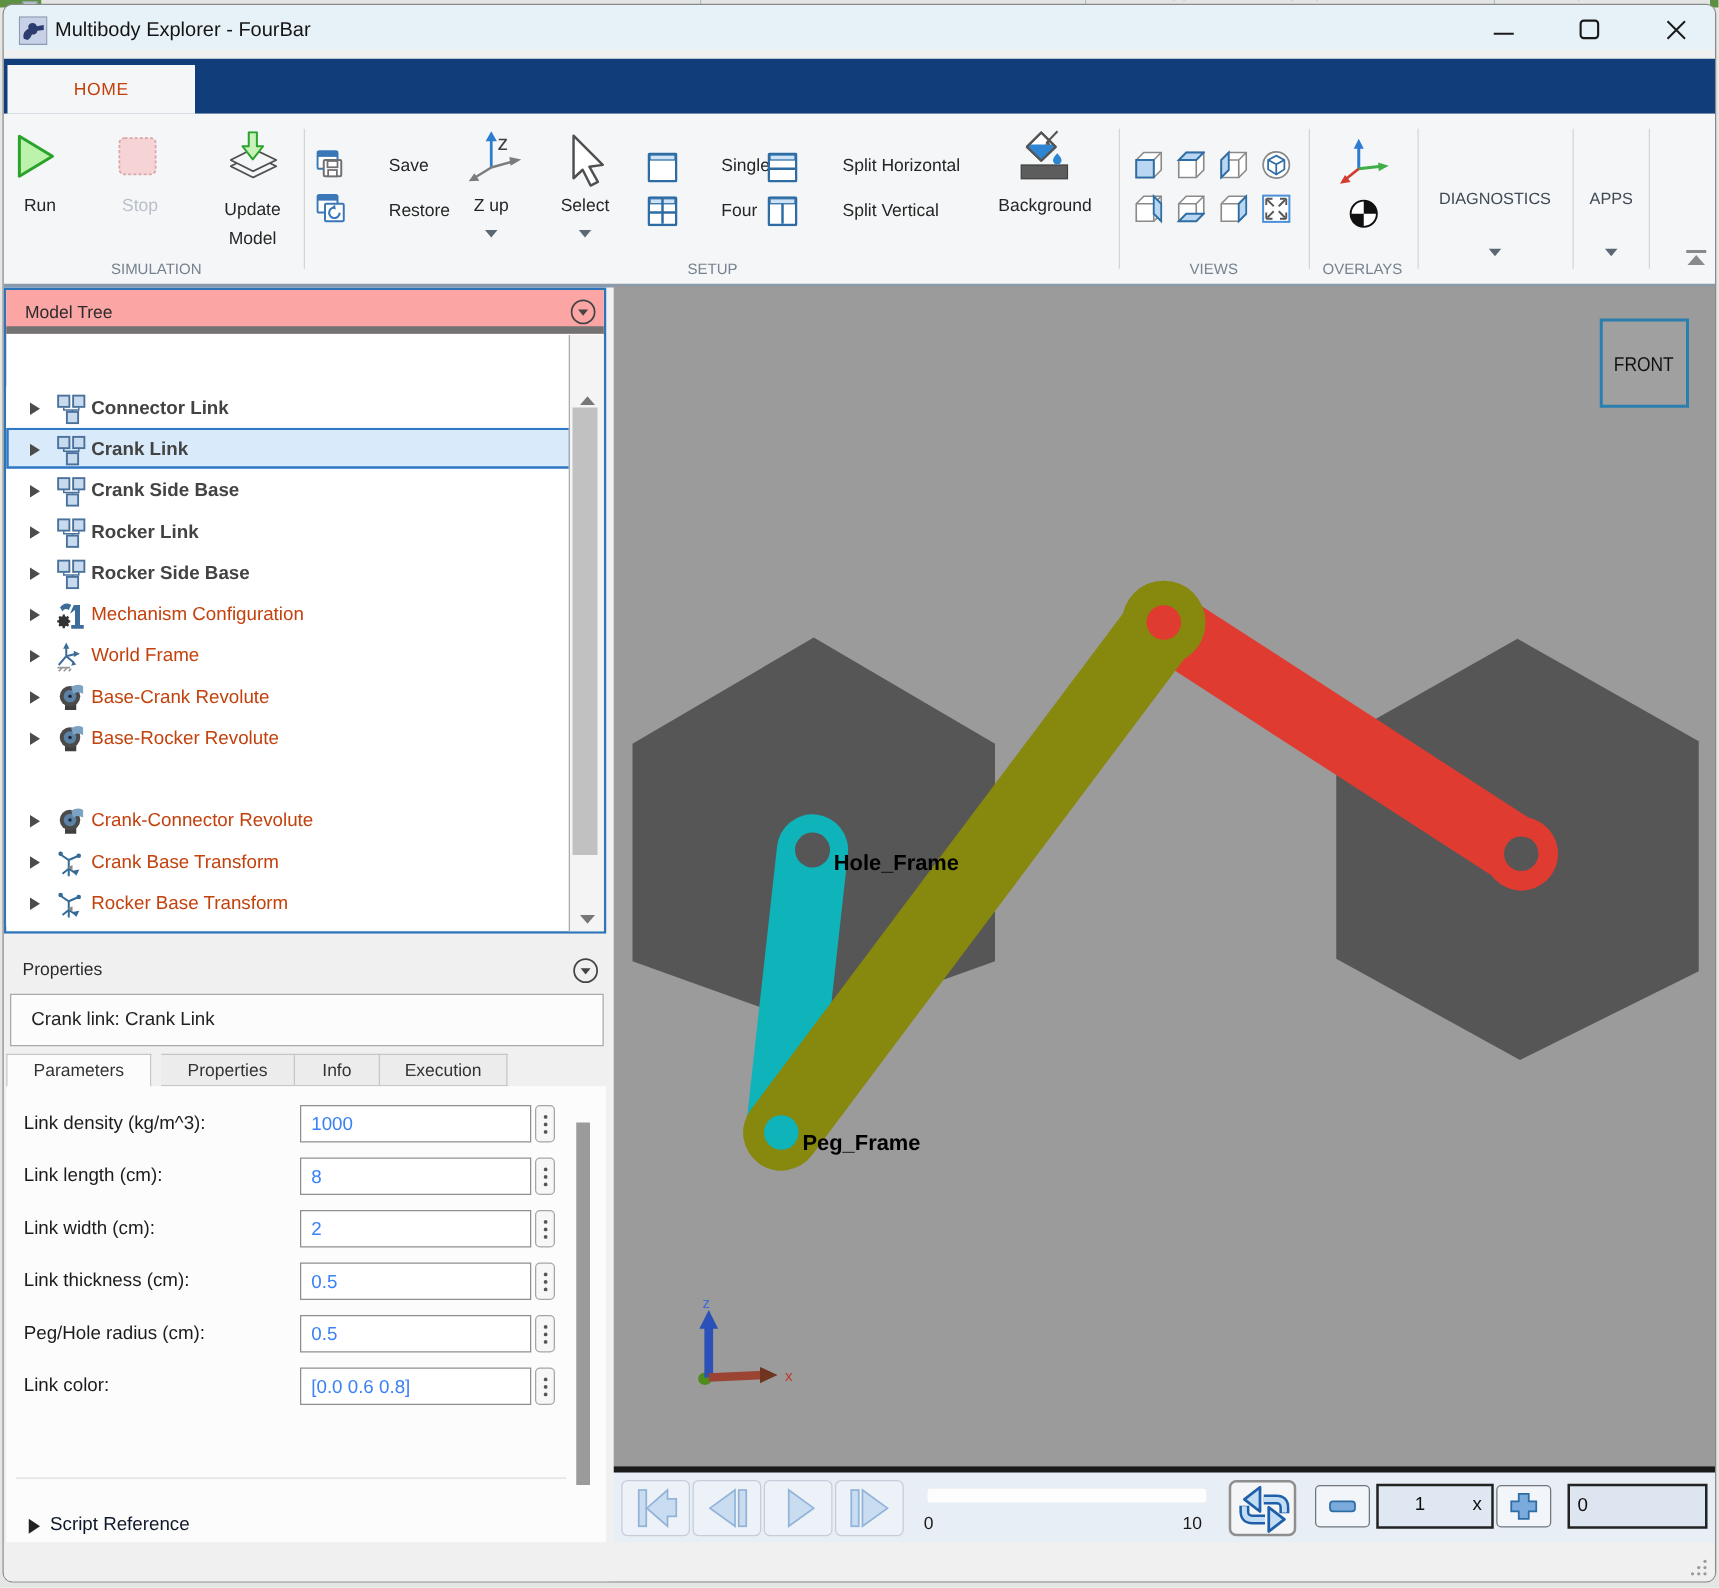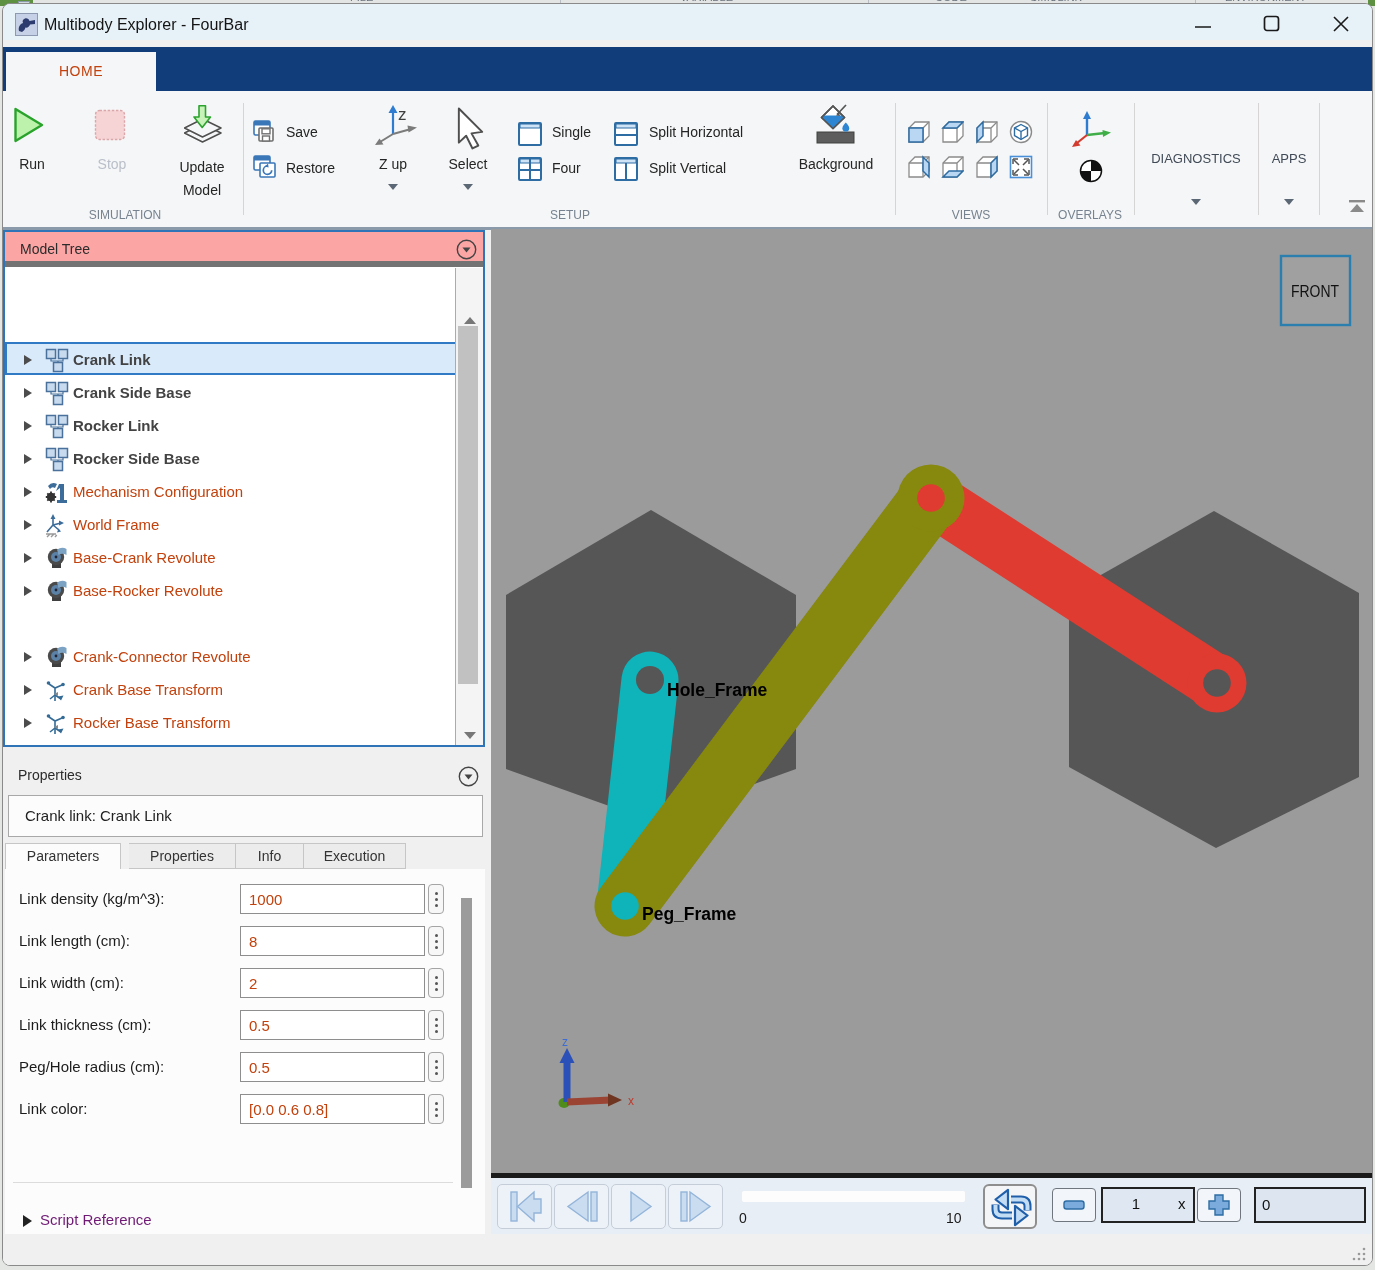--- a/index.html
+++ b/index.html
@@ -10,21 +10,21 @@
   background:#f0f0f0; border:1px solid #8a8a8a; border-radius:8px; overflow:hidden; }
 #titlebar { position:absolute; left:0; top:0; width:100%; height:36px; background:#e7f1f8; }
 #titletext { position:absolute; left:41px; top:12px; font-size:16px; color:#141414; }
 #tabbar { position:absolute; left:0; top:43px; width:100%; height:44px; background:#113e7a; }
 #hometab { position:absolute; left:3px; top:5px; width:150px; height:39px; background:#f5f6f7; }
 #hometab span { position:absolute; left:0; right:0; top:11px; text-align:center; font-size:14px; color:#c2410c; letter-spacing:0.5px; }
 #ribbon { position:absolute; left:0; top:87px; width:100%; height:139px; background:#f5f6f7; border-bottom:3px solid #8b9aab; }
 .sep { position:absolute; top:12px; height:112px; width:1px; background:#d5d5d5; }
 .seclabel { position:absolute; top:117px; font-size:12px; color:#76828f; text-align:center; }
 .btnlabel { position:absolute; font-size:14px; color:#252525; text-align:center; }
-.rowlabel { position:absolute; font-size:14px; color:#252525; }
+.rowlabel { position:absolute; font-size:14px; color:#252525;margin-left:25px; }
 .dropdown { position:absolute; width:0; height:0; border-left:5px solid transparent; border-right:5px solid transparent; border-top:6px solid #5c6775; }
 
 
 #modeltree { position:absolute; left:0; top:226px; width:482px; height:517px; border:2px solid #2e74b6; background:#fff; }
 #mtheader { position:absolute; left:0; top:0; width:100%; height:35px; background:#fca5a5; border-bottom:6px solid #737373;text-align:center; }
 #mtheader span { position:absolute; left:15px; top:9px; font-size:14px; color:#2b2b2b; }
 #fourbarrow { position:absolute; left:0; top:36px; width:100%; height:44px; background:#fbfbfb; border-bottom:1px solid #b5b5b5; }
 #fourbarrow span { position:absolute; left:9px; top:12px; font-size:15px; font-weight:bold; color:#222; }
 #treebody { position:absolute; left:0; top:77px; width:452px; height:432px; background:#fff; }
 .trow { position:absolute; left:0; width:100%; height:33px; }
@@ -41,28 +41,28 @@
 #propheader span { position:absolute; left:15px; top:20px; font-size:14px; color:#2b2b2b; }
 #cranklinkbox { position:absolute; left:5px; top:48px; width:475px; height:42px; background:#fcfcfc; border:1px solid #a8a8a8; }
 #cranklinkbox span { position:absolute; left:16px; top:11px; font-size:15px; color:#222; }
 #ptabs { position:absolute; left:2px; top:96px; height:27px; width:480px; }
 .ptab { position:absolute; top:0; height:26px; background:#ececec; border:1px solid #c6c6c6; border-left:none; }
 .ptab span { position:absolute; left:0; right:0; top:4px; text-align:center; font-size:14px; color:#333; }
 .ptab.active { background:#fcfcfc; border-left:1px solid #c6c6c6; border-bottom:none; height:27px; }
 #pcontent { position:absolute; left:2px; top:122px; width:480px; height:365px; background:#fcfcfc; }
 .frow { position:absolute; left:0; width:100%; height:30px; }
 .frow .flabel { position:absolute; left:14px; top:6px; font-size:15px; color:#1c1c1c; }
-.frow input { position:absolute; left:235px; top:0; width:185px; height:30px; border:1px solid #8e8e8e; background:#fff; font-family:"Liberation Sans",sans-serif; font-size:15px; padding-left:8px; color:#c2410c; }
+.frow input { position:absolute; left:235px; top:0; width:185px; height:30px; border:1px solid #8e8e8e; background:#fff; font-family:"Liberation Sans",sans-serif; font-size:15px; padding-left:8px; color:#3b82f6; }
 .frow .dots { position:absolute; left:423px; top:0px; width:16px; height:30px; border:1px solid #a5a5a5; border-radius:4px; background:#f7f7f7; }
 .frow .dots i { position:absolute; left:6px; width:3px; height:3px; border-radius:50%; background:#555; }
 #pscrollthumb { position:absolute; left:458px; top:151px; width:11px; height:290px; background:#9b9b9b; }
 #psepline { position:absolute; left:10px; top:435px; width:440px; height:1px; background:#dcdcdc; }
 #scriptref { position:absolute; left:0px; top:460px; width:100%; height:30px; }
 #scriptref .exp { position:absolute; left:20px; top:8px; width:0; height:0; border-top:6px solid transparent; border-bottom:6px solid transparent; border-left:9px solid #222; }
-#scriptref span { position:absolute; left:37px; top:4px; font-size:15px; color:#701a75; }
+#scriptref span { position:absolute; left:37px; top:4px; font-size:15px; color:#0f172a; }
 
 
 #viewport { position:absolute; left:488px; top:225px; width:881px; height:944px; background:#9b9b9b; }
 #vpbar { position:absolute; left:488px; top:1169px; width:881px; height:61px; background:#e8eef5; border-top:5px solid #1b1b1b; }
 .pbtn { position:absolute; top:6px; width:55px; height:45px; background:#edf2f8; border:1px solid #c5cdd8; border-radius:5px; }
 #statusstrip { position:absolute; left:0; top:1230px; width:100%; height:32px; background:#f0f0f0; }
 </style>
 </head>
 <body>
 <div id="topsliver" style="position:absolute;left:0;top:0;width:1375px;height:6px;background:#e3e5e4;overflow:hidden">
@@ -267,20 +267,32 @@
 
   <div id="modeltree">
     <div id="mtheader">
         <span>Model Tree</span>
       <svg class="abs" style="left:451px;top:7px" width="21" height="21" viewBox="0 0 21 21">
         <circle cx="10.5" cy="10.5" r="9.2" fill="none" stroke="#444" stroke-width="1.4"></circle>
         <path d="M6.5 8.5 L14.5 8.5 L10.5 13.5 Z" fill="#444"></path>
       </svg>
     </div>
     <div id="treebody">
+      <div class="trow b" style="top:0px">
+          <div class="exp"></div>
+          <svg width="24" height="25" viewBox="0 0 24 25">
+            <g fill="#c8daee" stroke="#49719c" stroke-width="1.5">
+              <rect x="1.5" y="1.5" width="9" height="9"></rect>
+              <rect x="13.5" y="1.5" width="9" height="9"></rect>
+              <rect x="8.5" y="14.5" width="9" height="9"></rect>
+            </g>
+            <path d="M6 11 L6 13 L18 13 L18 11 M13 13 L13 14" fill="none" stroke="#49719c" stroke-width="1.2"></path>
+          </svg>
+          <div class="lbl">Connector Link</div>
+        </div>
       <div class="trow b sel" style="top:33px">
           <div class="exp"></div>
           <svg width="24" height="25" viewBox="0 0 24 25">
             <g fill="#c8daee" stroke="#49719c" stroke-width="1.5">
               <rect x="1.5" y="1.5" width="9" height="9"></rect>
               <rect x="13.5" y="1.5" width="9" height="9"></rect>
               <rect x="8.5" y="14.5" width="9" height="9"></rect>
             </g>
             <path d="M6 11 L6 13 L18 13 L18 11 M13 13 L13 14" fill="none" stroke="#49719c" stroke-width="1.2"></path>
           </svg>

